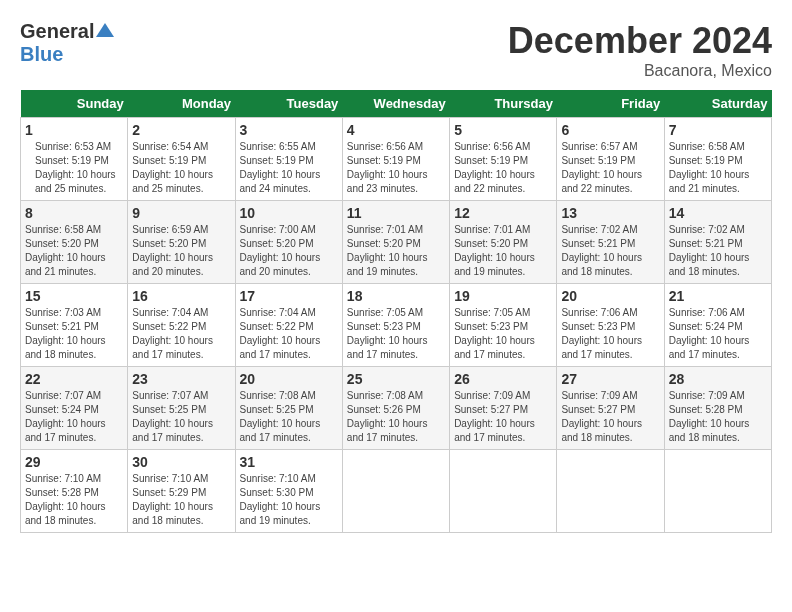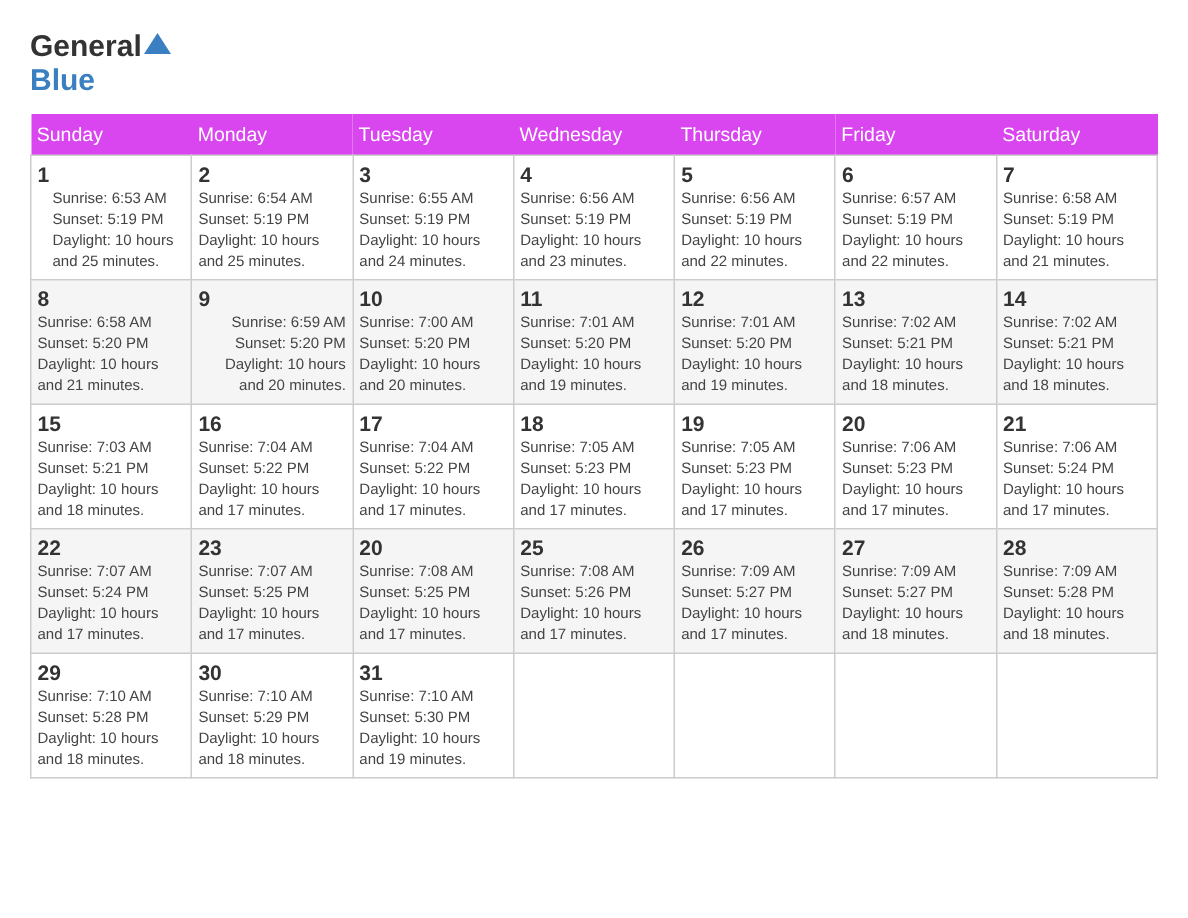--- a/index.html
+++ b/index.html
@@ -47,26 +47,26 @@
     .location-title {
       font-size: 16px;
       color: #555;
     }
     table {
       width: 100%;
       border-collapse: collapse;
       font-size: 11px;
     }
     thead tr th {
-      background-color: #d946ef;
+      background-color: #15803d;
       color: #fff;
       padding: 6px 4px;
-      text-align: left;
+      text-align: right;
       font-size: 13px;
-      font-weight: normal;
+      font-weight: bold;
     }
     tbody tr td {
       border: 1px solid #ccc;
       vertical-align: top;
       padding: 4px;
       width: 14.28%;
       height: 80px;
       background: #fff;
     }
     tbody tr:nth-child(even) td {
@@ -101,20 +101,24 @@
       <span style="display:inline-block;margin-left:2px;vertical-align:middle;">
         <svg width="18" height="18" viewBox="0 0 18 18">
           <polygon points="9,2 18,16 0,16" fill="#3a7fc1"></polygon>
         </svg>
       </span>
     </div>
     <div>
       <span class="logo-blue">Blue</span>
     </div>
   </div>
+  <div class="title-area">
+    <div class="month-title">December 2024</div>
+    <div class="location-title">Bacanora, Mexico</div>
+  </div>
 </div>
 
 <table>
   <thead>
     <tr>
     <th>Sunday</th>
         <th>Monday</th>
         <th>Tuesday</th>
         <th>Wednesday</th>
         <th>Thursday</th>
@@ -177,21 +181,21 @@
       <tr>
         <td>
           <span class="day-number">8</span>
           <div class="day-info" style="white-space: pre-line;">Sunrise: 6:58 AM
 Sunset: 5:20 PM
 Daylight: 10 hours
 and 21 minutes.</div>
         </td>
         <td>
           <span class="day-number">9</span>
-          <div class="day-info" style="white-space: pre-line; text-align: right;">Sunrise: 6:59 AM
+          <div class="day-info" style="white-space: pre-line;">Sunrise: 6:59 AM
 Sunset: 5:20 PM
 Daylight: 10 hours
 and 20 minutes.</div>
         </td>
         <td>
           <span class="day-number">10</span>
           <div class="day-info" style="white-space: pre-line;">Sunrise: 7:00 AM
 Sunset: 5:20 PM
 Daylight: 10 hours
 and 20 minutes.</div>

